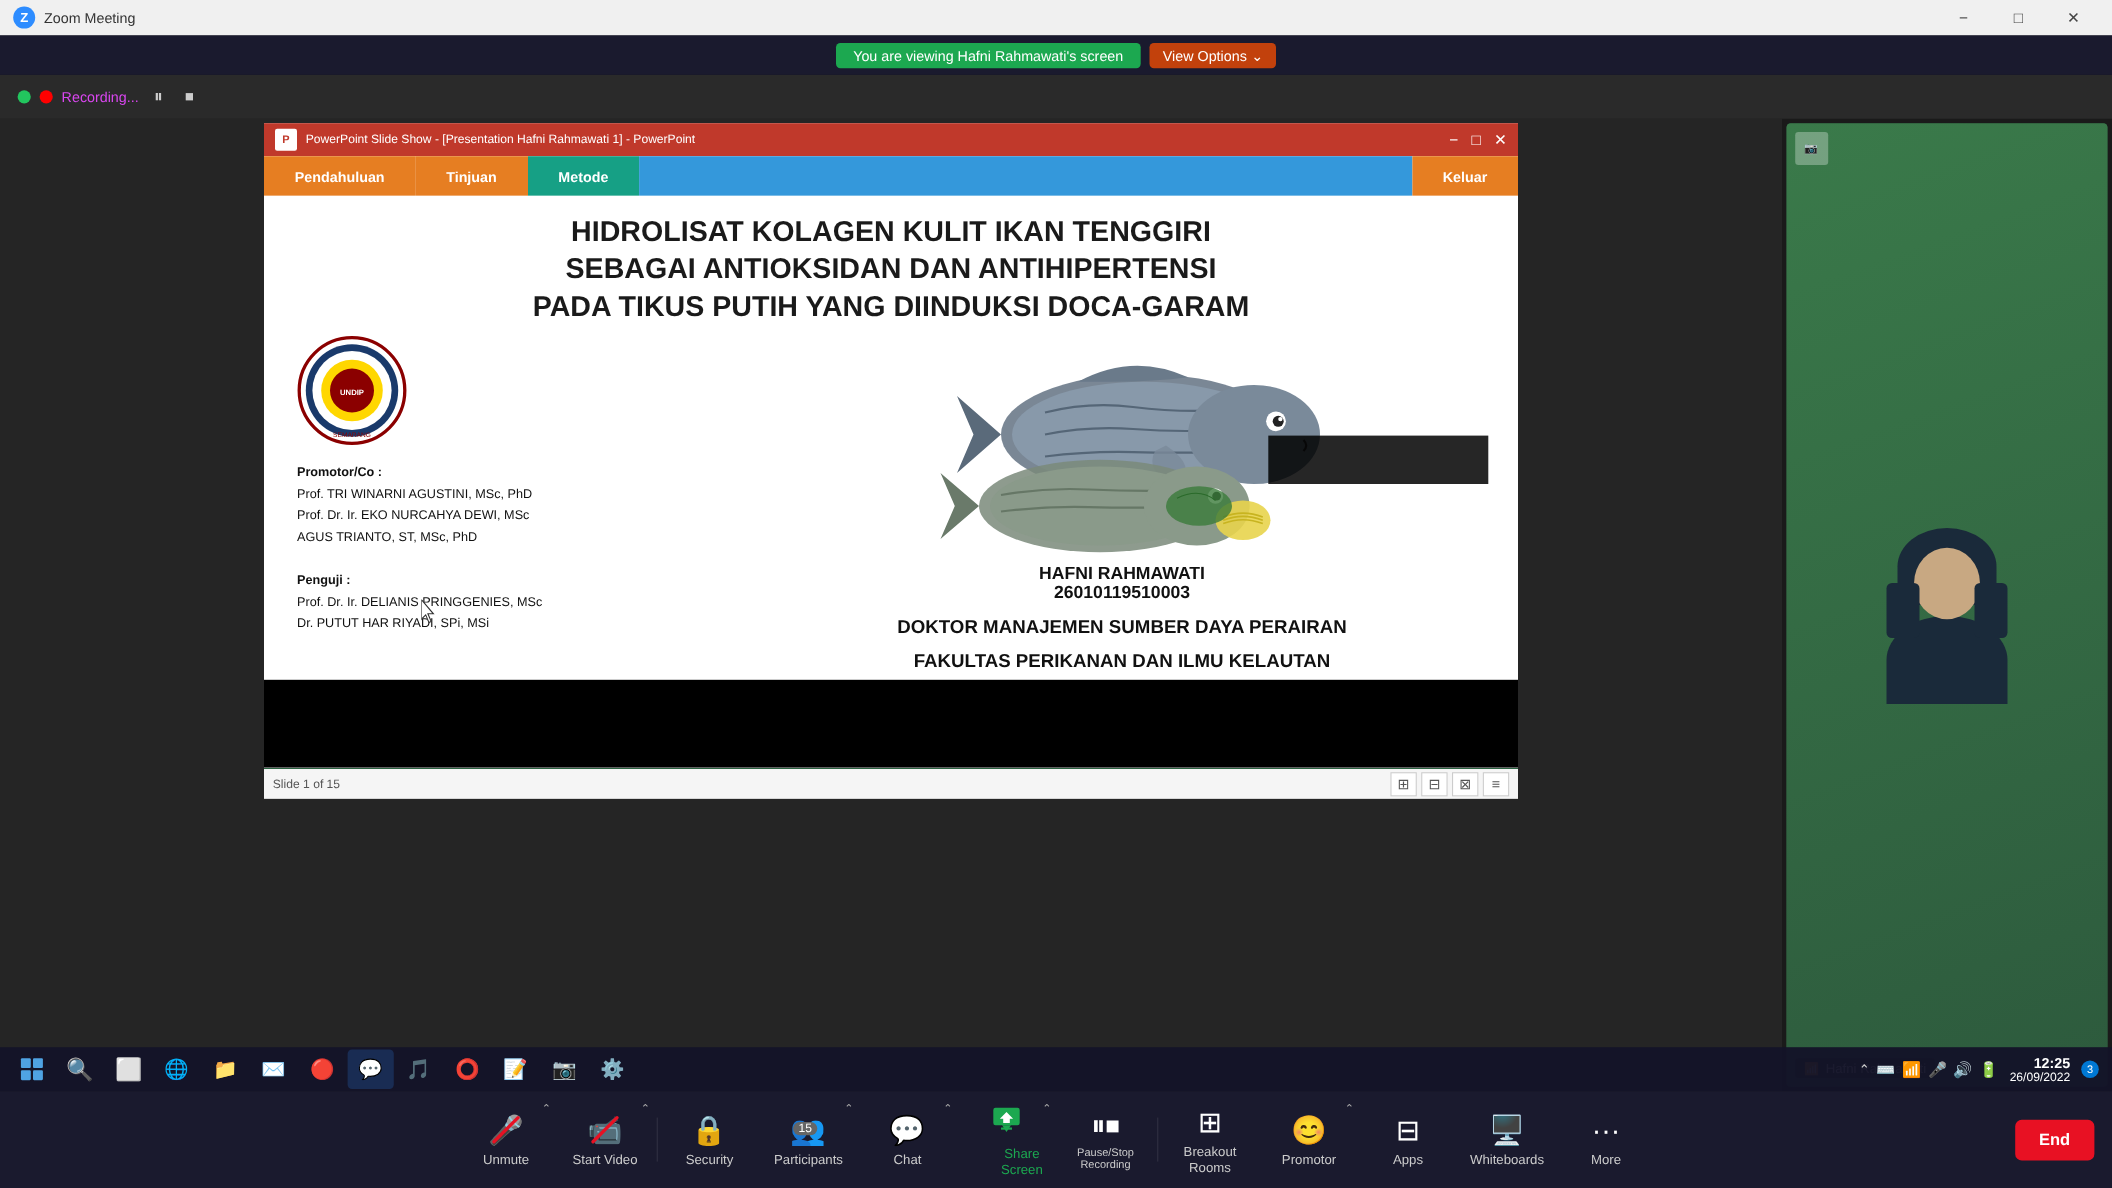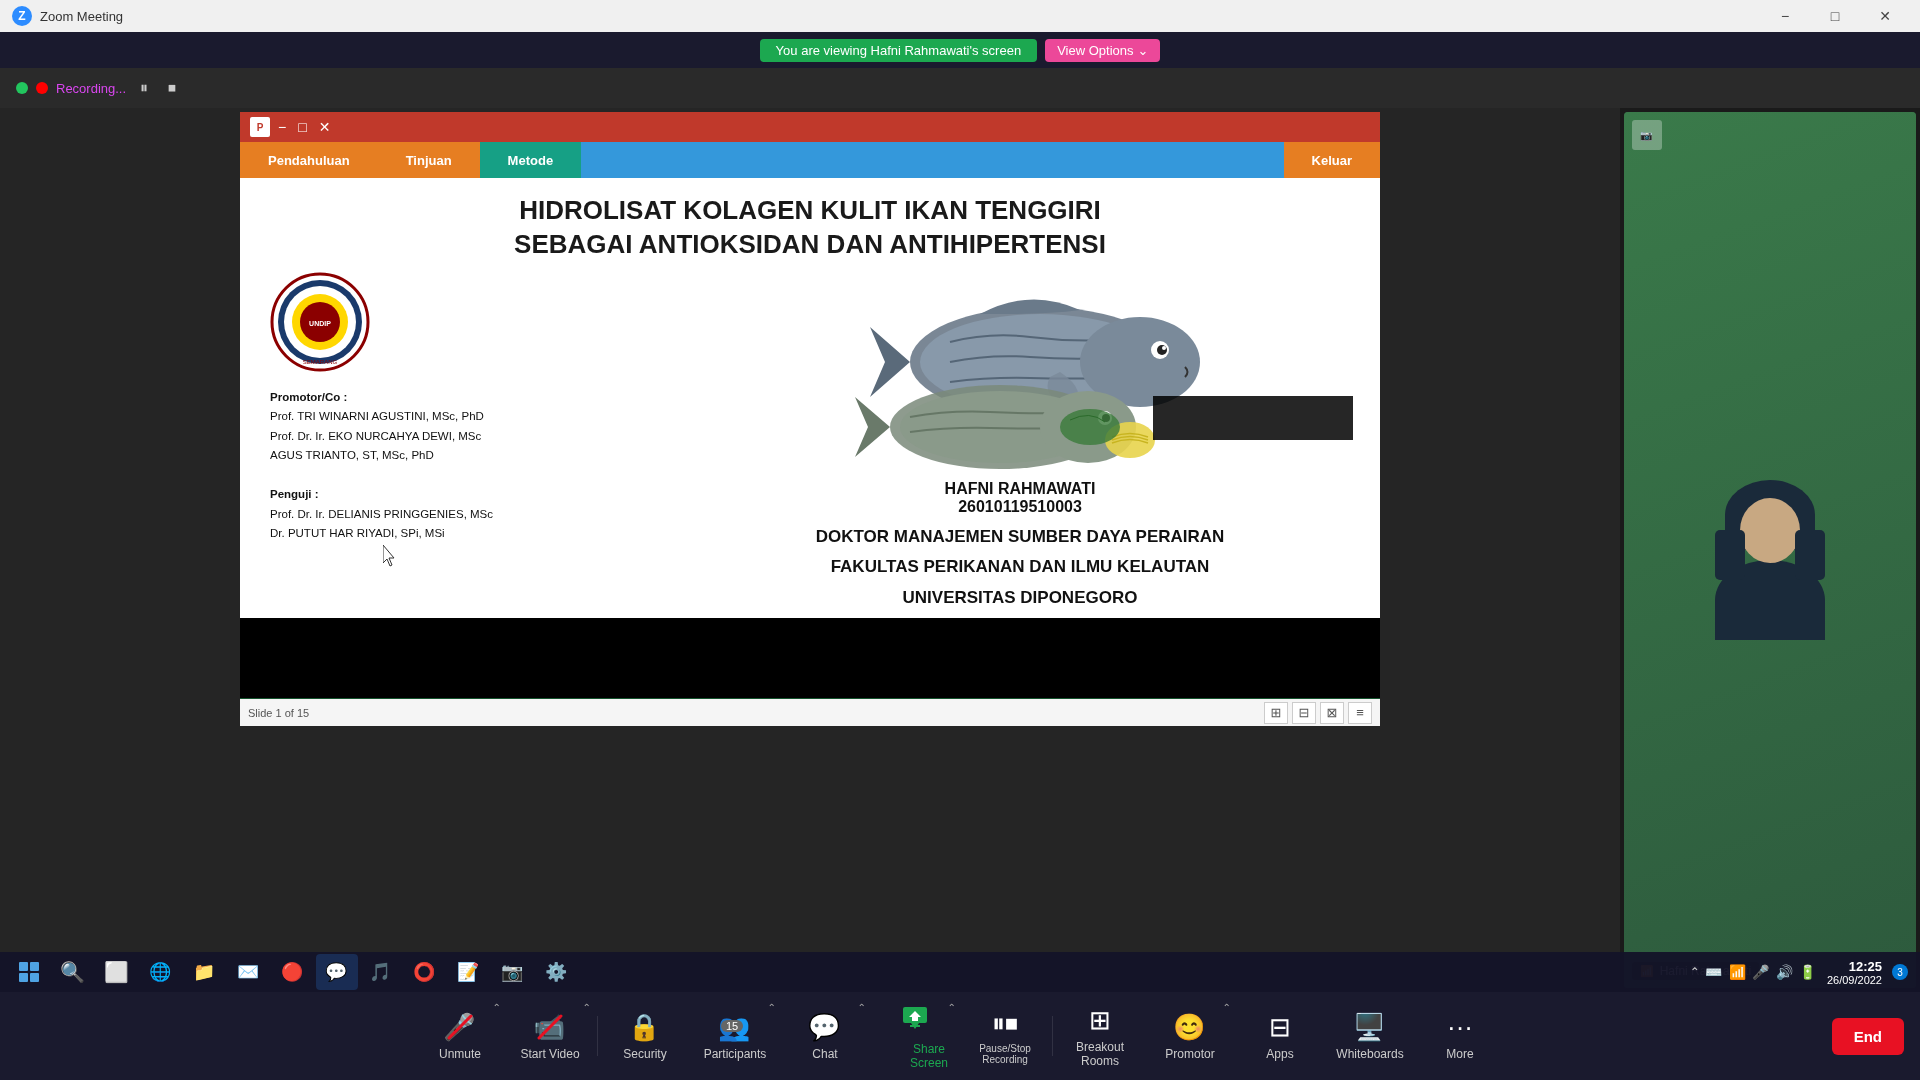--- a/index.html
+++ b/index.html
@@ -73,21 +73,21 @@
     }
     .viewing-banner {
       background: #1ca850;
       color: white;
       font-size: 13px;
       padding: 4px 16px;
       border-radius: 4px;
       margin-right: 8px;
     }
     .view-options-btn {
-      background: #ec4899;
+      background: #c2410c;
       color: white;
       font-size: 13px;
       padding: 4px 12px;
       border-radius: 4px;
       cursor: pointer;
       display: flex;
       align-items: center;
       gap: 4px;
     }
 
@@ -588,40 +588,42 @@
   <span class="record-pause-btn">⏸</span>
   <span class="record-stop-btn">⏹</span>
 </div>
 
 <div id="main-area">
 
   <div id="slide-window">
 
     <div id="ppt-titlebar">
       <div class="ppt-icon">P</div>
+      <span class="ppt-title">PowerPoint Slide Show - [Presentation Hafni Rahmawati 1] - PowerPoint</span>
       <div class="ppt-win-btns">
         <span style="margin-right:8px;">−</span>
         <span style="margin-right:8px;">□</span>
         <span>✕</span>
       </div>
     </div>
 
     <div id="slide-nav">
       <div class="slide-nav-btn orange">Pendahuluan</div>
       <div class="slide-nav-btn orange">Tinjuan</div>
       <div class="slide-nav-btn teal">Metode</div>
       <div class="slide-nav-spacer"></div>
       <div class="slide-nav-btn keluar">Keluar</div>
     </div>
 
     <div id="slide-content">
 
       <div class="slide-title">
         <div>HIDROLISAT KOLAGEN KULIT IKAN TENGGIRI</div>
         <div>SEBAGAI ANTIOKSIDAN DAN ANTIHIPERTENSI</div>
+        <div>PADA TIKUS PUTIH YANG DIINDUKSI DOCA-GARAM</div>
       </div>
 
       <div class="overlay-box"></div>
 
       <div class="slide-main-row">
 
         <div class="slide-left">
           <div class="logo-area">
 
             <svg width="100" height="100" viewBox="0 0 100 100">

